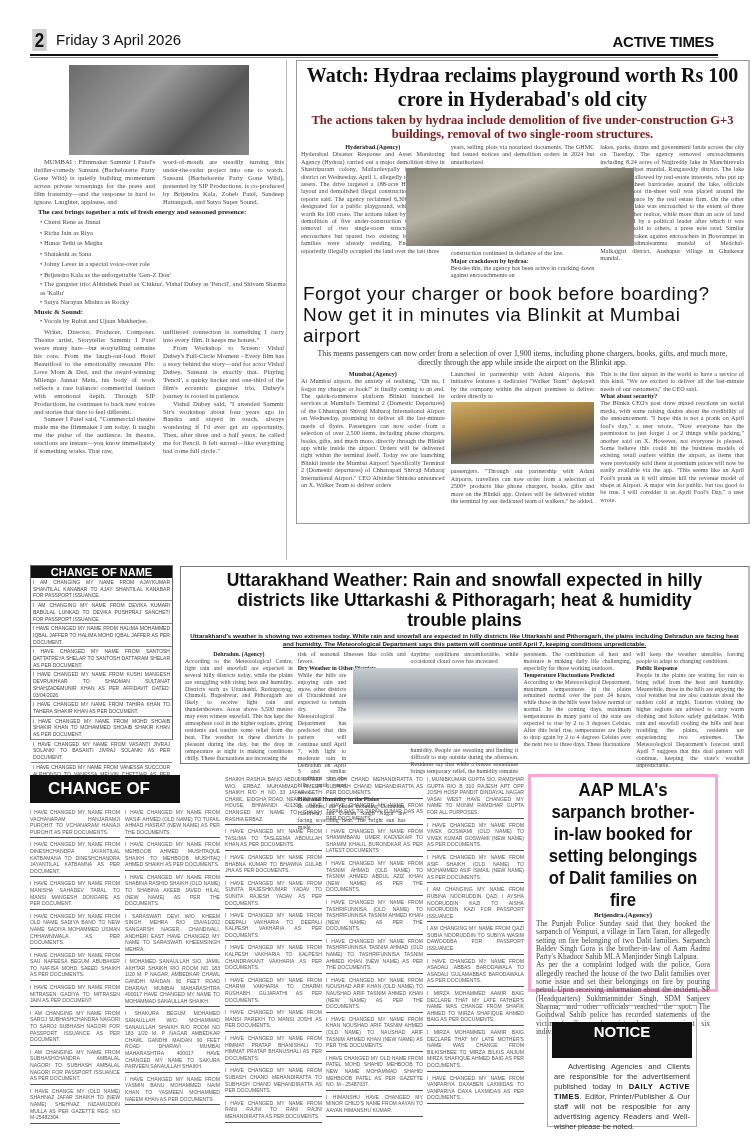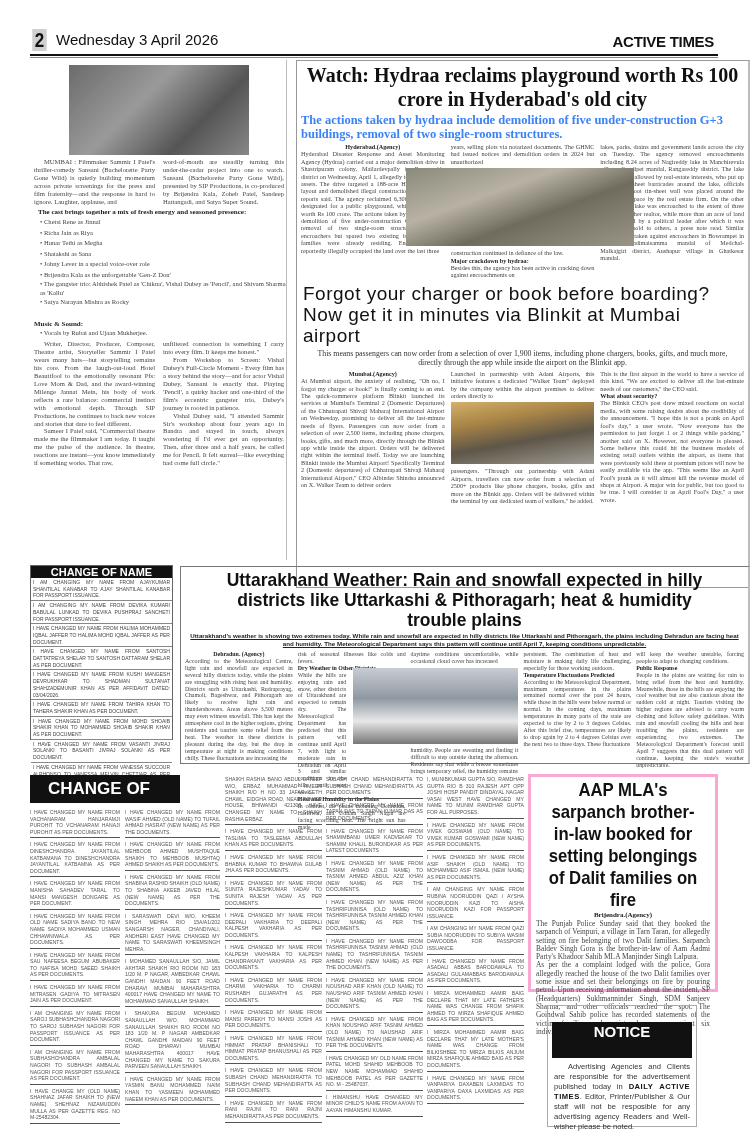--- a/index.html
+++ b/index.html
@@ -15,43 +15,43 @@
 .col-art{top:60px;left:32px;width:255px;height:500px;border-right:1px solid #bbb}
 .hd1{font:bold 10.5px "Liberation Sans",sans-serif;color:#111;text-align:center;line-height:13px;letter-spacing:-0.2px}
 .photo{background:linear-gradient(135deg,#6b6b6b,#9a9a9a 40%,#555 70%,#888);}
 .txt{font-size:6.6px;line-height:7.9px;text-align:justify;color:#444}
 .txt p{text-indent:10px}
 .two{display:flex;gap:8px}
 .two > div{flex:1}
 .bold-s{font:bold 7px "Liberation Serif",serif;color:#222}
 ul.cast{list-style:none;font-size:6.6px;line-height:10.5px;color:#444}
 ul.cast li:before{content:"• ";}
-.box-h{top:60px;left:296px;width:454px;height:528px;border:1px solid #999;border-right:2px solid #bbb}
+.box-h{top:60px;left:296px;width:454px;height:464px;border:1px solid #999;border-right:2px solid #bbb}
 .h-serif{font-family:"Liberation Serif",serif;font-weight:bold;color:#111;text-align:center;transform:scaleY(1.1)}
 .h-cond{font-family:"Liberation Sans",sans-serif;color:#111;text-align:left}
-.sub{font:bold 12.5px "Liberation Serif",serif;color:#3b82f6;text-align:left;line-height:14px}
+.sub{font:bold 12.5px "Liberation Serif",serif;color:#7f1d1d;text-align:center;line-height:14px}
 .col3{display:flex;gap:6px}
 .com{top:565px;left:30px;width:143px;height:175px;border:1px solid #666}
 .com-h{background:#111;color:#fff;font:900 11px "Liberation Sans",sans-serif;text-align:center;height:12px;line-height:12px}
 .com-item{font:5px "Liberation Sans",sans-serif;color:#444;padding:1px 2px;border-bottom:1px solid #888;text-align:justify;line-height:6.7px;text-transform:uppercase}
 .wx{top:566px;left:180px;width:570px;height:198px;border:1px solid #777;border-right:2px solid #bbb}
 .cn-big-h{top:775px;left:30px;width:150px;height:28px;background:#111;color:#fff;font:900 17px "Liberation Sans",sans-serif;line-height:28px;padding-left:18px}
 .cn-col{font:5.1px "Liberation Sans",sans-serif;color:#555;line-height:6.6px;text-transform:uppercase}
 .cn-col .it{border-bottom:1px solid #555;padding:1px 0 2px;margin-bottom:2px;text-align:justify}
 .aap{top:774px;left:528px;width:190px;height:218px;border:3px solid #f9a8d4}
 .notice{top:1005px;left:547px;width:150px;height:122px;border:1px solid #aaa}
 .notice-h{background:#111;color:#fff;font:900 15px "Liberation Sans",sans-serif;text-align:center;height:36px;line-height:20px;margin:16px 4px 0}
 .notice-t{font:7.6px "Liberation Sans",sans-serif;color:#333;padding:4px 6px;line-height:10px;text-align:justify}
 </style>
 </head>
 <body>
 
 <div class="abs masthead">
   <div class="pg">2</div>
-  <div class="date">Wednesday 3 April 2026</div>
+  <div class="date">Friday 3 April 2026</div>
   <div class="brand">ACTIVE TIMES</div>
 </div>
 <div class="rule"></div>
 <div class="rule2"></div>
 
 <div class="abs col-art">
   <div class="photo" style="width:180px;height:90px;margin:5px auto 3px"></div>
   <div class="two txt" style="padding:0 2px">
     <div>
         <p>MUMBAI : Filmmaker Sammir I Patel's thriller-comedy Sansani (Bachelorette Party Gone Wild) is quietly building momentum across private screenings for the press and film fraternity—and the response is hard to ignore. Laughter, applause, and</p>
@@ -64,21 +64,21 @@
   <ul class="cast" style="padding-left:8px">
     <li>Chetsi Rene as Jinnal</li>
     <li>Richa Jain as Riya</li>
     <li>Hunar Tethi as Megha</li>
     <li>Shatakshi as Sana</li>
     <li>Johny Lever in a special voice-over role</li>
     <li>Brijendra Kala as the unforgettable 'Gen-Z Don'</li>
     <li style="line-height:8.5px">The gangster trio: Abhishek Patel as 'Chikna', Vishal Dubey as 'Pencil', and Shivam Sharma as 'Kallu'</li>
     <li>Satya Narayan Mishra as Rocky</li>
   </ul>
-  <div class="bold-s" style="margin:12px 0 0 2px">Music &amp; Sound:</div>
+  <div class="bold-s" style="margin:0 0 0 2px">Music &amp; Sound:</div>
   <ul class="cast" style="padding-left:8px">
     <li>Vocals by Rubai and Ujaan Mukherjee.</li>
   </ul>
   <div class="two txt" style="padding:2px 2px 0">
     <div>
       <p>Writer, Director, Producer, Composer, Theatre artist, Storyteller Sammir I Patel wears many hats—but storytelling remains his core. From the laugh-out-loud Hotel Beautifool to the emotionally resonant Pfs: Love Mom &amp; Dad, and the award-winning Milenge Jannat Mein, his body of work reflects a rare balance: commercial instinct with emotional depth. Through SIP Productions, he continues to back new voices and stories that dare to feel different.</p>
       <p>Sameer I Patel said, "Commercial theatre made me the filmmaker I am today. It taught me the pulse of the audience. In theatre, reactions are instant—you know immediately if something works. That raw,</p>
     </div>
     <div>
       <p style="text-indent:0">unfiltered connection is something I carry into every film. It keeps me honest."</p>

